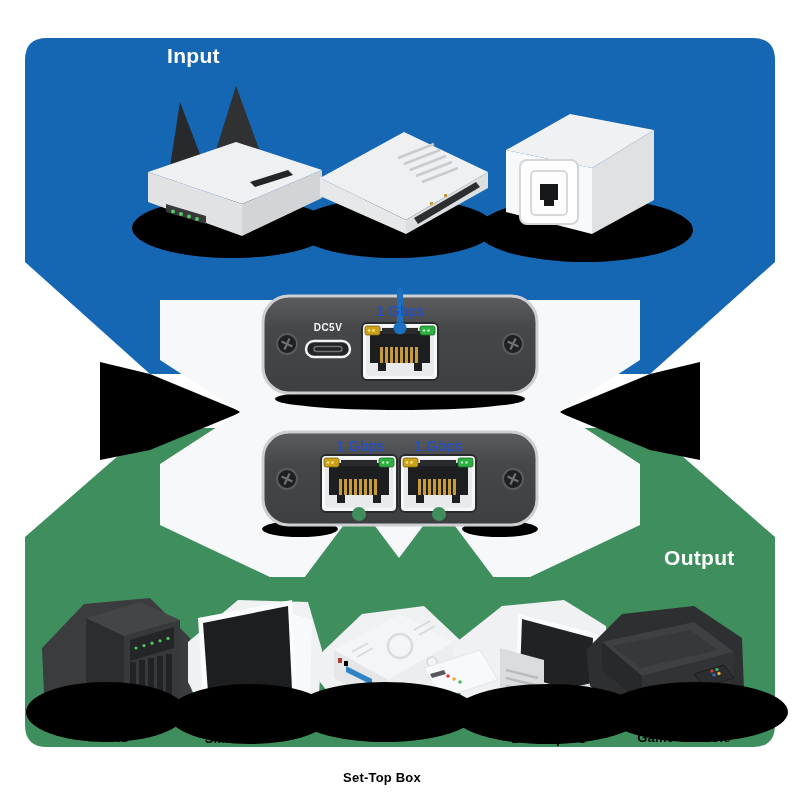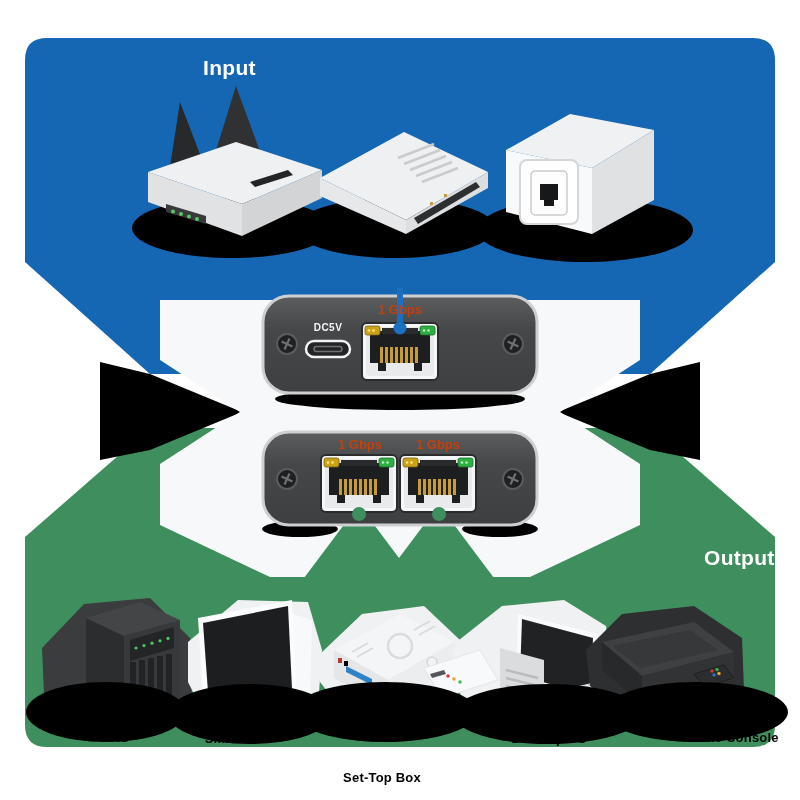--- a/index.html
+++ b/index.html
@@ -2,21 +2,21 @@
 <html><head>
 <meta charset="utf-8">
 <style>
   html,body{margin:0;padding:0;background:#ffffff;}
   .canvas{position:relative;width:800px;height:800px;background:#ffffff;overflow:hidden;
           font-family:"Liberation Sans", sans-serif;}
   .canvas svg{position:absolute;left:0;top:0;}
   .txt{position:absolute;white-space:nowrap;}
   .zone-title{font-size:21px;font-weight:bold;color:#ffffff;letter-spacing:.3px;}
   .dev-label{font-size:13px;font-weight:bold;color:#000000;transform:translateX(-50%);letter-spacing:.2px;}
-  .port-label{font-size:13px;font-weight:700;color:#c2410c;transform:translateX(-50%);}
+  .port-label{font-size:15px;font-weight:400;color:#1d4ed8;transform:translateX(-50%);}
   .power-label{font-size:10px;font-weight:bold;color:#f4f5f6;transform:translateX(-50%);letter-spacing:.5px;}
 </style>
 </head>
 <body>
 
 <div class="canvas">
 <svg width="800" height="800" viewBox="0 0 800 800">
   <defs>
     <linearGradient id="panelGrad" x1="0" y1="0" x2="0" y2="1">
       <stop offset="0" stop-color="#5c5d5f"></stop>
@@ -209,30 +209,30 @@
     </g>
   </g>
 
   <ellipse cx="106" cy="712" rx="80" ry="30" fill="#000"></ellipse>
   <ellipse cx="250" cy="714" rx="82" ry="30" fill="#000"></ellipse>
   <ellipse cx="385" cy="712" rx="92" ry="30" fill="#000"></ellipse>
   <ellipse cx="548" cy="714" rx="95" ry="30" fill="#000"></ellipse>
   <ellipse cx="696" cy="712" rx="92" ry="30" fill="#000"></ellipse>
 </svg>
 
-<div class="txt zone-title" style="left:167px;top:56px;margin-left:36px;">Input</div>
-<div class="txt zone-title" style="left:704px;top:546px;">Output</div>
+<div class="txt zone-title" style="left:167px;top:44px;">Input</div>
+<div class="txt zone-title" style="left:664px;top:546px;">Output</div>
 
 <div class="txt dev-label" style="left:228px;top:236px;">Router</div>
 <div class="txt dev-label" style="left:390px;top:236px;">Modem</div>
 <div class="txt dev-label" style="left:585px;top:238px;">Network Socket</div>
 
 <div class="txt port-label" style="left:400px;top:302px;">1 Gbps</div>
 <div class="txt power-label" style="left:328px;top:322px;">DC5V</div>
 <div class="txt port-label" style="left:360px;top:437px;">1 Gbps</div>
 <div class="txt port-label" style="left:438px;top:437px;">1 Gbps</div>
 
 <div class="txt dev-label" style="left:115px;top:730px;text-align:center;">NAS</div>
 <div class="txt dev-label" style="left:234px;top:731px;">Smart TV</div>
 <div class="txt dev-label" style="left:382px;top:730px;margin-top:40px;">Set-Top Box</div>
 <div class="txt dev-label" style="left:549px;top:731px;">Desktop PC</div>
-<div class="txt dev-label" style="left:732px;top:730px;">Game Console</div>
+<div class="txt dev-label" style="left:684px;top:730px;">Game Console</div>
 </div>
 
 </body></html>

